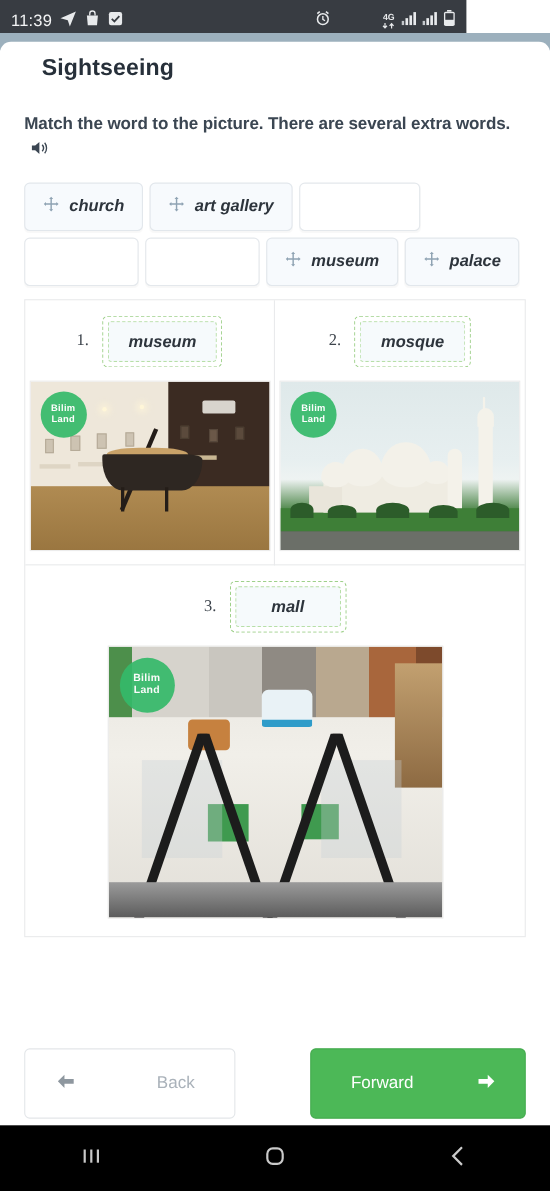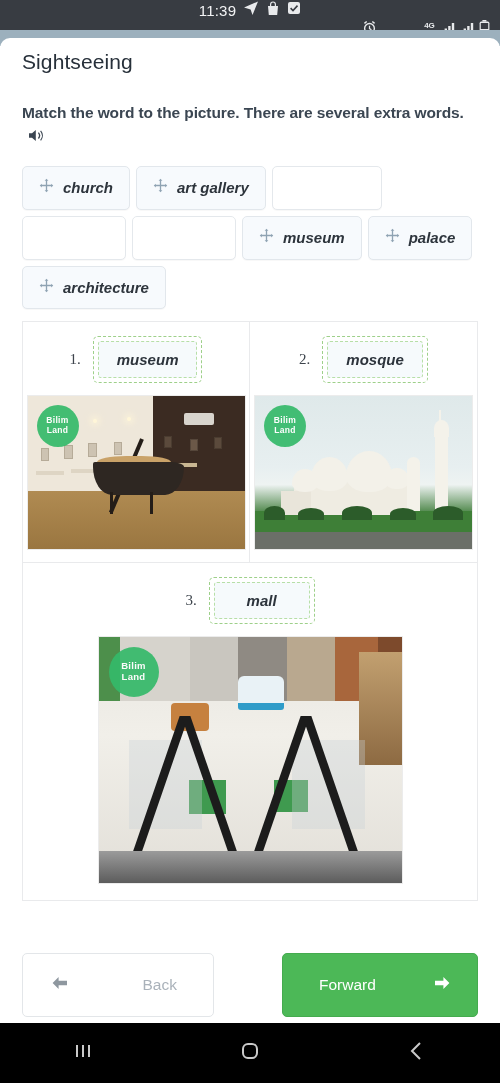--- a/index.html
+++ b/index.html
@@ -6,44 +6,44 @@
   html, body {
     width: 500px; height: 1083px;
     font-family: "Liberation Sans", sans-serif;
     background: #ffffff;
     overflow: hidden;
   }
   .device { position: relative; width: 500px; height: 1083px; background:#fff; }
 
   
   .statusbar {
-    position: absolute; top:0; left:0; width:500px; height:38px;
+    position: absolute; top:0; left:0; width:424px; height:38px;
     background:#383c42; display:flex; align-items:center;
-    padding: 0 10px; color:#e8eaec;flex-direction:column;
+    padding: 0 10px; color:#e8eaec;
   }
   .sb-left { display:flex; align-items:center; gap:7px; }
   .sb-time { font-size:15px; color:#f2f3f4; letter-spacing:.2px; }
   .sb-right { margin-left:auto; display:flex; align-items:center; gap:5px; }
   .ic { display:inline-block; }
 
   
   .tabstrip {
     position:absolute; top:30px; left:0; width:500px; height:16px;
     background:#9cb0bd;
   }
   .page {
     position:absolute; top:38px; left:0; width:500px; height:985px;
     background:#ffffff; border-radius:10px 10px 0 0;
     overflow:hidden;
   }
   .page-inner { padding: 0 22px; }
 
   h1.title {
-    font-size:21px; font-weight:400; color:#27303a;
-    margin: 12px 0 0 0; letter-spacing:.1px;
+    font-size:21px; font-weight:700; color:#27303a;
+    margin: 12px 0 0 16px; letter-spacing:.1px;
   }
 
   .instruction {
     margin-top:28px; font-size:15.5px; font-weight:bold; color:#3b4652;
     line-height:1.45; letter-spacing:-.1px;
   }
   .speaker-wrap { display:inline-block; vertical-align:-3px; margin-left:6px; }
 
   
   .wordbank { margin-top:16px; display:flex; flex-wrap:wrap; gap:6px 6px; }
@@ -318,28 +318,20 @@
 
         <div class="chip">
           <span>
             <svg width="15" height="15" viewBox="0 0 16 16">
                 <path d="M8 .8 10 3H8.7v4.3H13V6l2.2 2-2.2 2V8.7H8.7V13H10l-2 2.2L6 13h1.3V8.7H3V10L.8 8 3 6v1.3h4.3V3H6z" fill="#8fa3b3"></path>
               </svg>
           </span>
           <span class="chip-label">palace</span>
         </div>
 
-        <div class="chip">
-          <span>
-            <svg width="15" height="15" viewBox="0 0 16 16">
-                <path d="M8 .8 10 3H8.7v4.3H13V6l2.2 2-2.2 2V8.7H8.7V13H10l-2 2.2L6 13h1.3V8.7H3V10L.8 8 3 6v1.3h4.3V3H6z" fill="#8fa3b3"></path>
-              </svg>
-          </span>
-          <span class="chip-label">architecture</span>
-        </div>
 
       </div>
 
       <div class="task-grid">
 
         <div class="cell">
           <div class="answer-row">
             <span class="num">1.</span>
             <div class="dropslot">
               <div class="dropslot-inner">

